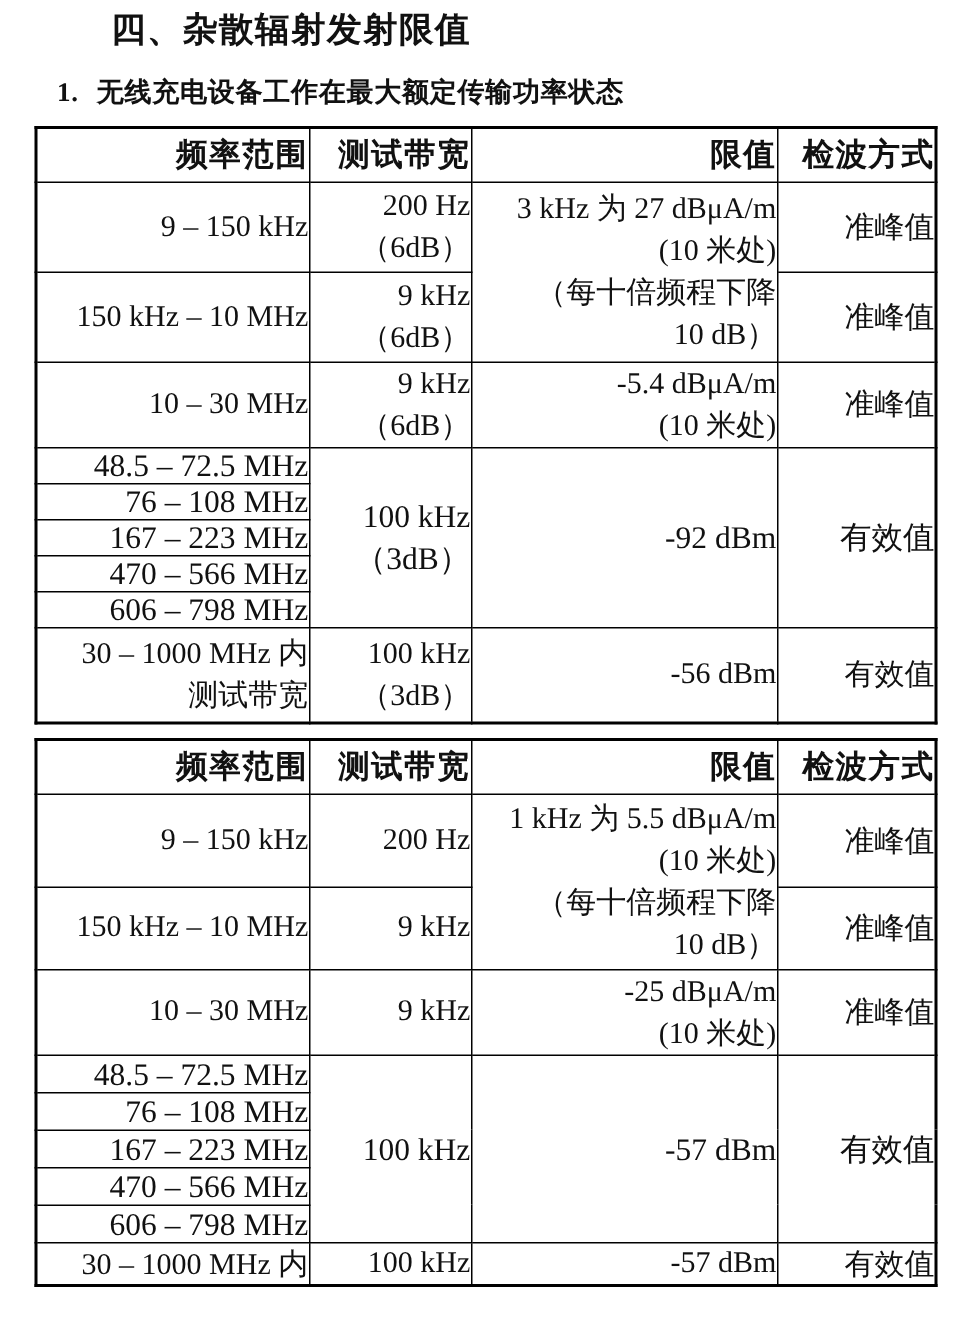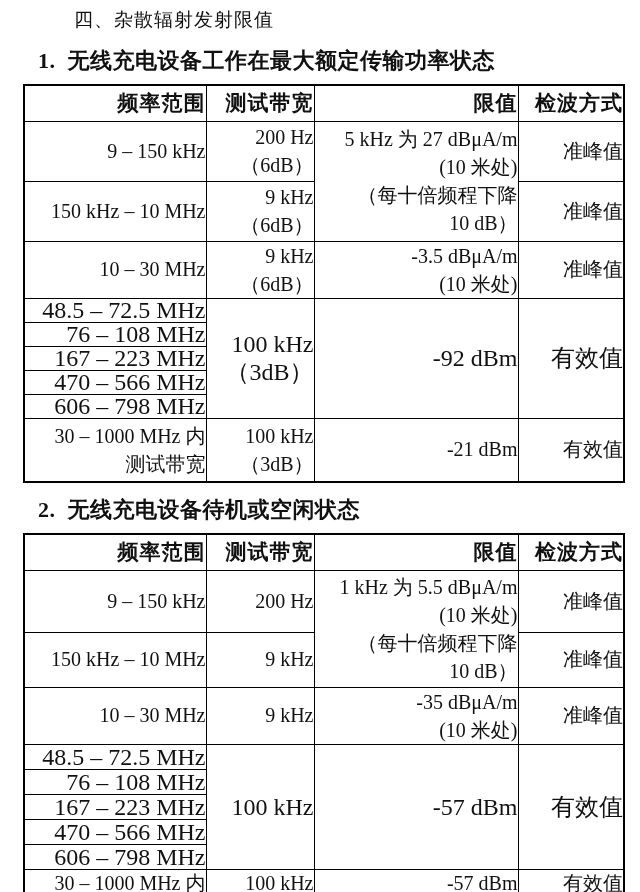--- a/index.html
+++ b/index.html
@@ -3,25 +3,25 @@
 <meta charset="utf-8">
 <style>
   html,body{margin:0;padding:0;}
   body{
     width:640px;height:892px;overflow:hidden;
     background:#ffffff;color:#111111;
     font-family:"Liberation Serif","DejaVu Serif",serif;
   }
   .page{width:640px;height:892px;position:relative;}
   .doc-title{
-    margin:6px 0 0 74px;font-size:19px;line-height:28px;
-    font-weight:400;letter-spacing:1px;
+    margin:6px 0 0 74px;font-size:23px;line-height:28px;
+    font-weight:700;letter-spacing:1px;
   }
   .sec{
-    margin:13px 16px 0 38px;font-size:22px;line-height:28px;
+    margin:13px 16px 0 38px;font-size:18px;line-height:28px;
     font-weight:700;letter-spacing:0.5px;
   }
   .sec-num{margin-right:12px;}
   table.limits-table{
     border-collapse:collapse;table-layout:fixed;
     margin:9px 0 0 23px;width:600px;
     border:2px solid #000;
   }
   table.limits-table td,
   table.limits-table th{
@@ -34,21 +34,21 @@
   .ln{display:block;line-height:28px;}
   tr.rh-head{height:36px}
   tr.rh-60{height:60px}
   tr.rh-62{height:62px}
   tr.rh-55{height:55px}
   tr.rh-52{height:52px}
   tr.rh-24{height:24px}
   tr.rh-25{height:25px}
   tr.rh-64{height:64px}
   tr.rh-27{height:27px}
-  tr.rh-24 td, tr.rh-25 td{font-size:24px;line-height:22px;margin-top:36px;}
+  tr.rh-24 td, tr.rh-25 td{font-size:21px;line-height:22px;margin-top:36px;}
 </style>
 </head>
 <body>
 
 <div class="page">
 
   <h1 class="doc-title">四、杂散辐射发射限值</h1>
 
   <h2 class="sec">
     <span class="sec-num">1.</span><span>无线充电设备工作在最大额定传输功率状态</span>
@@ -68,21 +68,21 @@
         <th>限值</th>
         <th>检波方式</th>
       </tr>
       <tr class="rh-60">
         <td>9 – 150 kHz</td>
         <td>
           <span class="ln">200 Hz</span>
           <span class="ln">（6dB）</span>
         </td>
         <td rowspan="2">
-          <span class="ln">5 kHz 为 27 dBμA/m</span>
+          <span class="ln">3 kHz 为 27 dBμA/m</span>
           <span class="ln">(10 米处)</span>
           <span class="ln">（每十倍频程下降</span>
           <span class="ln">10 dB）</span>
         </td>
         <td>准峰值</td>
       </tr>
       <tr class="rh-60">
         <td>150 kHz – 10 MHz</td>
         <td>
           <span class="ln">9 kHz</span>
@@ -90,21 +90,21 @@
         </td>
         <td>准峰值</td>
       </tr>
       <tr class="rh-52">
         <td>10 – 30 MHz</td>
         <td>
           <span class="ln">9 kHz</span>
           <span class="ln">（6dB）</span>
         </td>
         <td>
-          <span class="ln">-3.5 dBμA/m</span>
+          <span class="ln">-5.4 dBμA/m</span>
           <span class="ln">(10 米处)</span>
         </td>
         <td>准峰值</td>
       </tr>
       <tr class="rh-24">
         <td>48.5 – 72.5 MHz</td>
         <td rowspan="5">
           <span class="ln">100 kHz</span>
           <span class="ln">（3dB）</span>
         </td>
@@ -125,29 +125,26 @@
       </tr>
       <tr class="rh-64">
         <td>
           <span class="ln">30 – 1000 MHz 内</span>
           <span class="ln">测试带宽</span>
         </td>
         <td>
           <span class="ln">100 kHz</span>
           <span class="ln">（3dB）</span>
         </td>
-        <td>-21 dBm</td>
+        <td>-56 dBm</td>
         <td>有效值</td>
       </tr>
     </tbody>
   </table>
 
-  <h2 class="sec">
-    <span class="sec-num">2.</span><span>无线充电设备待机或空闲状态</span>
-  </h2>
 
   <table class="limits-table">
     <colgroup>
         <col class="c1">
         <col class="c2">
         <col class="c3">
         <col class="c4">
       </colgroup>
     <tbody>
       <tr class="rh-head">
@@ -169,21 +166,21 @@
       </tr>
       <tr class="rh-55">
         <td>150 kHz – 10 MHz</td>
         <td>9 kHz</td>
         <td>准峰值</td>
       </tr>
       <tr class="rh-55">
         <td>10 – 30 MHz</td>
         <td>9 kHz</td>
         <td>
-          <span class="ln">-35 dBμA/m</span>
+          <span class="ln">-25 dBμA/m</span>
           <span class="ln">(10 米处)</span>
         </td>
         <td>准峰值</td>
       </tr>
       <tr class="rh-25">
         <td>48.5 – 72.5 MHz</td>
         <td rowspan="5">100 kHz</td>
         <td rowspan="5">-57 dBm</td>
         <td rowspan="5">有效值</td>
       </tr>

